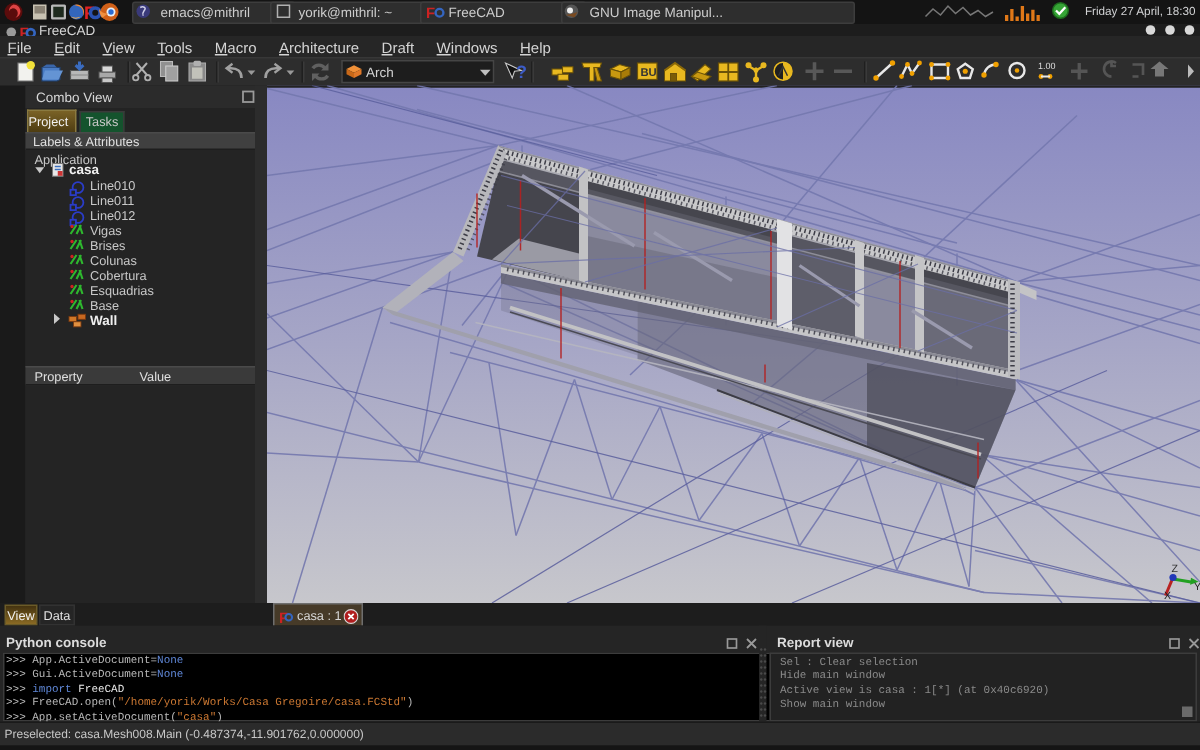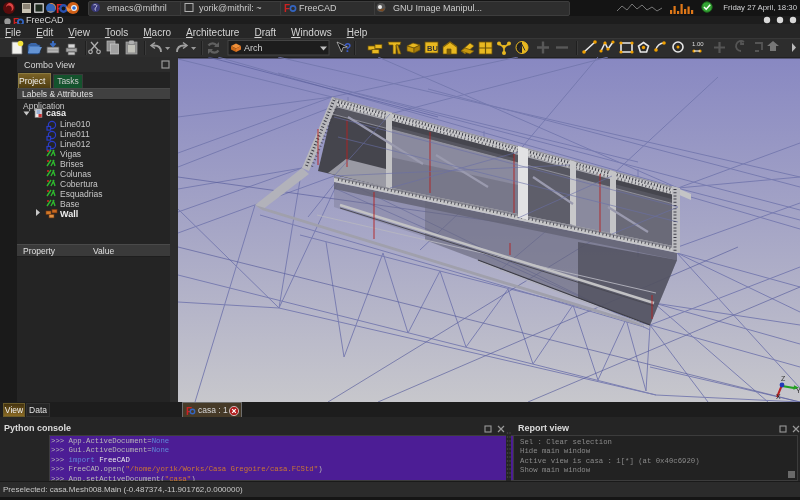--- a/index.html
+++ b/index.html
@@ -516,21 +516,21 @@
 </div>
 
 <div class="abs" id="consolerow" style="left:0;top:417px;width:800px;height:64px;background:#252525;font-family:'Liberation Mono',monospace;">
 
   <div class="abs" style="left:0;top:0;width:506px;height:64px;">
     <div class="abs" style="left:4px;top:6px;color:#dcdcdc;font-size:9px;font-weight:bold;font-family:'Liberation Sans',sans-serif;">Python console</div>
     <svg class="abs" style="left:484px;top:8px" width="22" height="9">
       <rect x="1" y="1" width="6" height="6" fill="none" stroke="#999" stroke-width="1.1"></rect>
       <path d="M14 1l6 6M20 1l-6 6" stroke="#999" stroke-width="1.2"></path>
     </svg>
-    <div class="abs" style="left:2px;top:18px;width:584px;height:46px;background:#4c1d95;border:1px solid #3c3c3c;box-sizing:border-box;margin-left:47px;">
+    <div class="abs" style="left:2px;top:18px;width:584px;height:46px;background:#000000;border:1px solid #3c3c3c;box-sizing:border-box;">
       <div style="position:absolute;left:1px;top:1px;font-size:7.3px;line-height:9.4px;white-space:pre;color:#b8b8b8;">&gt;&gt;&gt; App.ActiveDocument=<span style="color:#5f87d7">None</span>
 &gt;&gt;&gt; Gui.ActiveDocument=<span style="color:#5f87d7">None</span>
 &gt;&gt;&gt; <span style="color:#5f87d7">import</span> <span style="color:#e8e8e8">FreeCAD</span>
 &gt;&gt;&gt; FreeCAD.open(<span style="color:#cc7832">"/home/yorik/Works/Casa Gregoire/casa.FCStd"</span>)
 &gt;&gt;&gt; App.setActiveDocument(<span style="color:#cc7832">"casa"</span>)</div>
       <div class="abs" style="right:1px;top:1px;width:7px;height:43px;background:#2a2a2a;">
         <div class="abs" style="left:1px;top:20px;width:5px;height:11px;background:#5c5c5c;"></div>
       </div>
     </div>
   </div>

